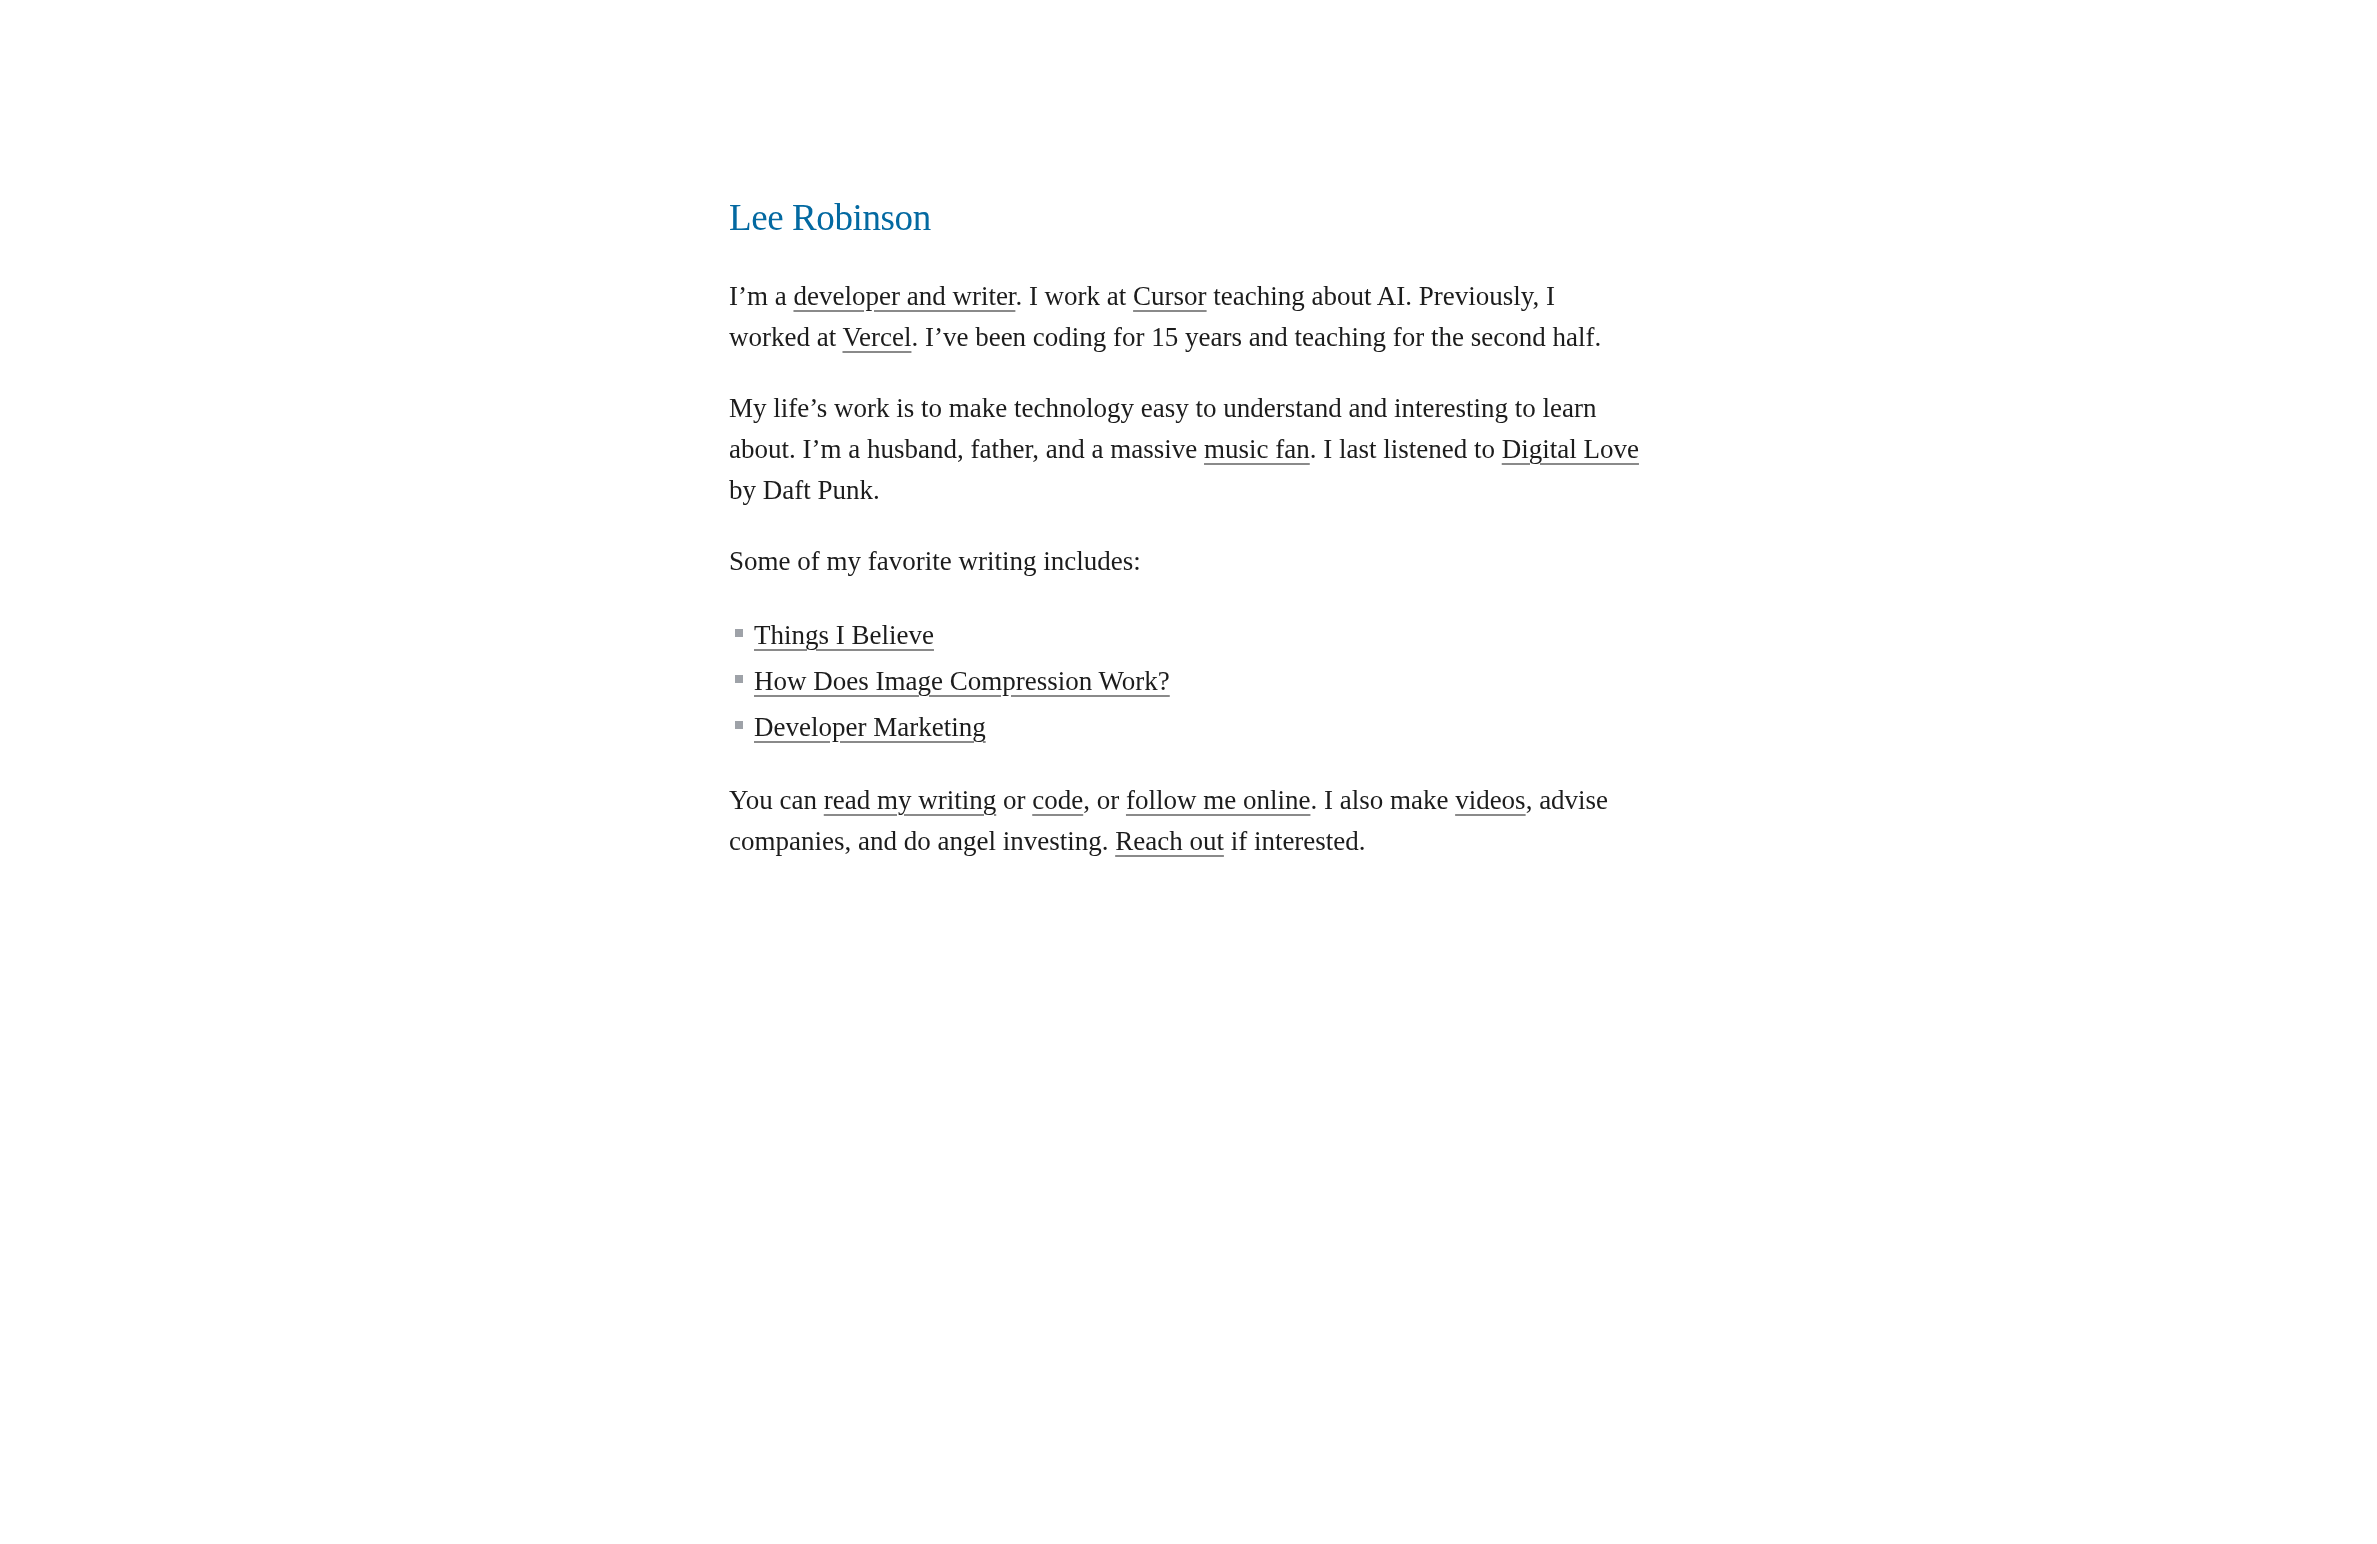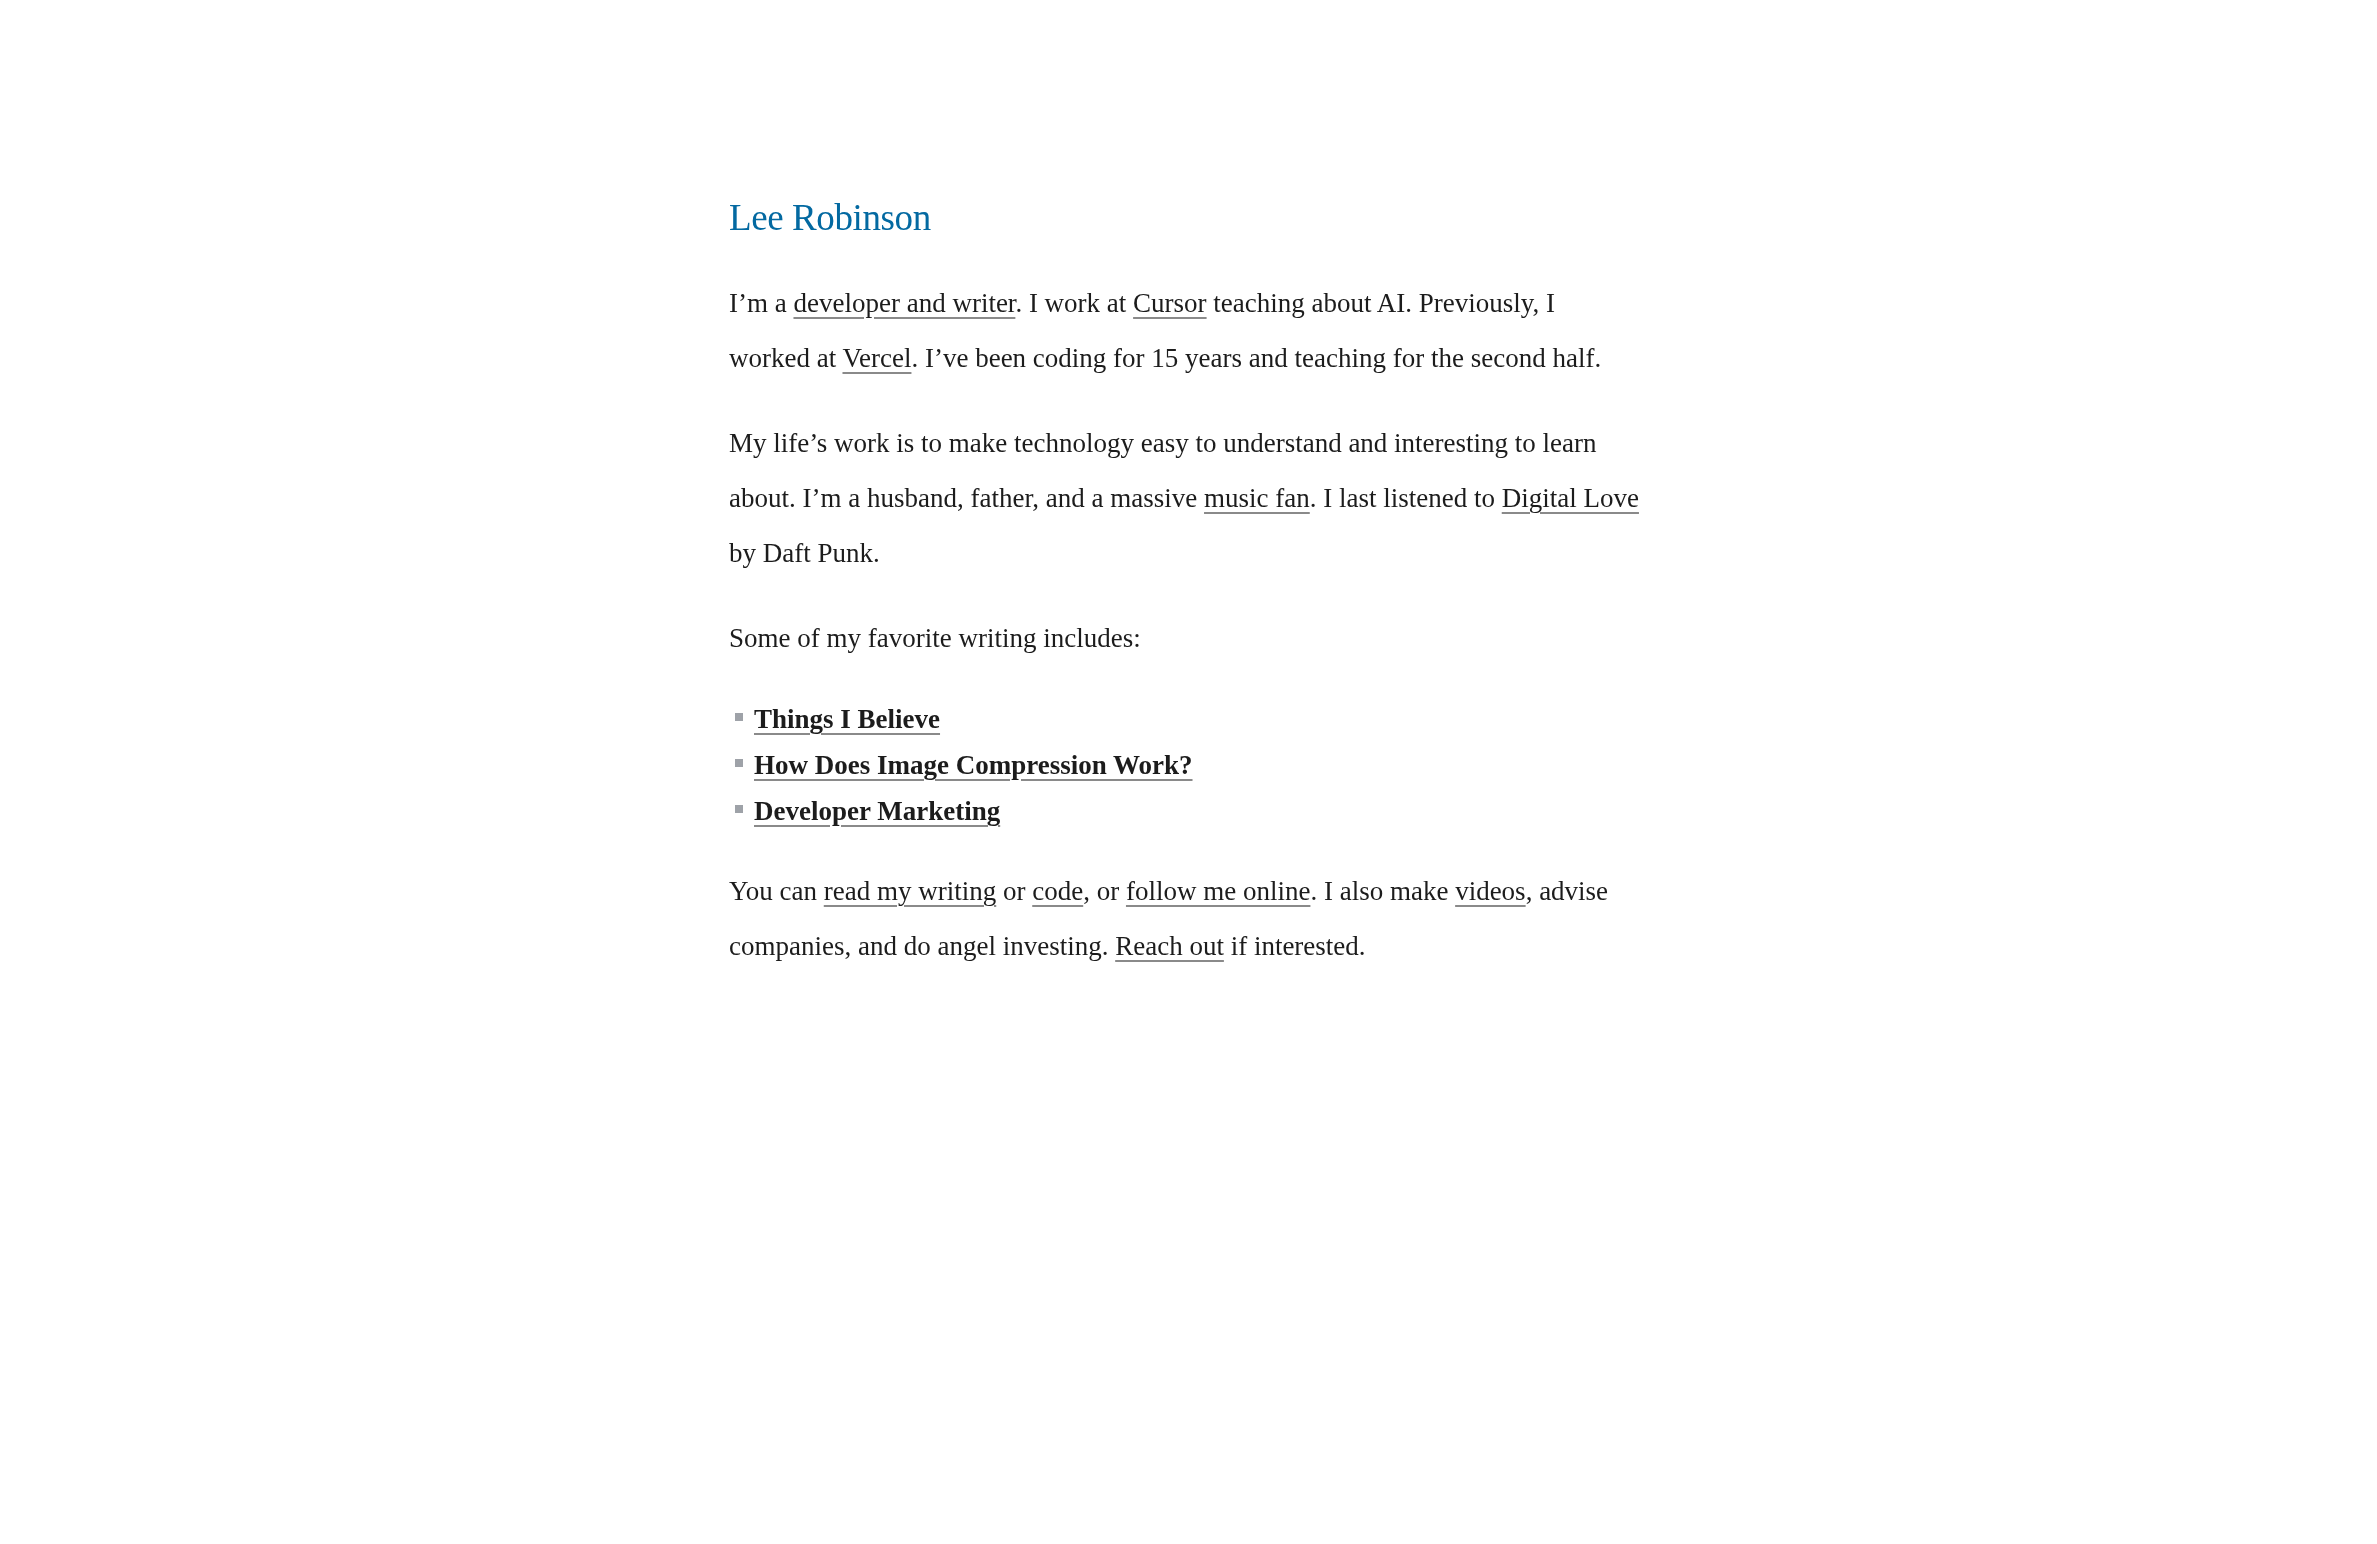--- a/index.html
+++ b/index.html
@@ -1,21 +1,21 @@
 <!DOCTYPE html>
 <html style="font-size:12.6px"><head>
 <meta charset="utf-8">
 <style>
   html, body { margin:0; padding:0; background:#ffffff; }
   body { width:2377px; height:1544px; overflow:hidden; font-family:"Liberation Serif","DejaVu Serif",serif; color:#1a1a1a; }
   .main { position:absolute; left:729px; top:186px; width:912px; }
   h1 { font-weight:400; font-size:37px; letter-spacing:-0.4px; margin:0 0 27px 0; color:#0369a1; line-height:63px; }
-  p { font-size:27px; line-height:55px; margin:0 0 30px 0; color:#1c1c1c; }
+  p { font-size:27px; line-height:41px; margin:0 0 30px 0; color:#1c1c1c; }
   a { color:#1c1c1c; text-decoration:underline; text-decoration-color:#8a8a8a; text-decoration-thickness:1.6px; text-underline-offset:4.7px; }
-  ul { list-style:none; padding:0; margin:4px 0 30px 0;font-weight:bold; }
+  ul { list-style:none; padding:0; margin:4px 0 30px 0; }
   li { position:relative; padding-left:25px; font-size:27px; line-height:46px; }
   li .bullet { position:absolute; left:6.3px; top:17.3px; width:7.9px; height:7.9px; background:#9ea2a8; }
 </style>
 </head>
 <body>
 
 <main class="main">
   <h1>Lee Robinson</h1>
 
   <p><span>I’m a </span><a href="#">developer and writer</a><span>. I work at </span><a href="#">Cursor</a><span> teaching about AI. Previously, I worked at </span><a href="#">Vercel</a><span>. I’ve been coding for 15 years and teaching for the second half.</span></p>

